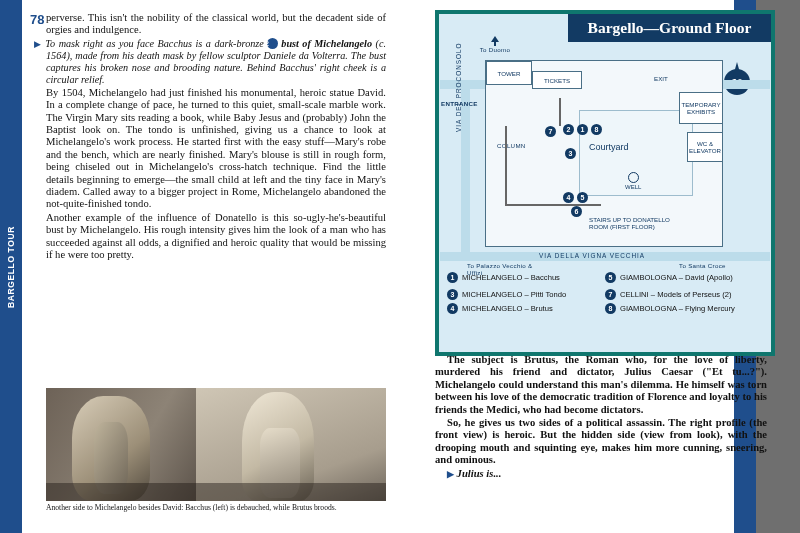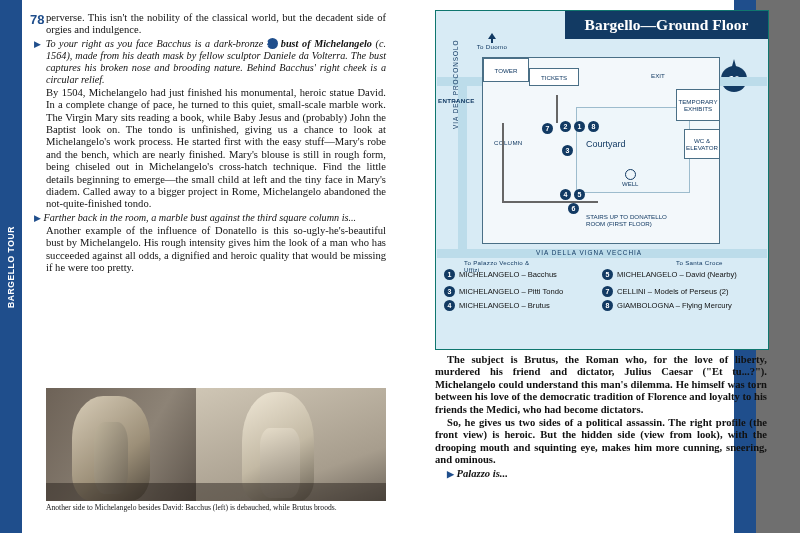--- a/index.html
+++ b/index.html
@@ -39,21 +39,21 @@
   .photo .figL2{position:absolute;left:48px;top:34px;width:34px;height:72px;border-radius:30%;
                background:linear-gradient(120deg,#bfb49c,#6e6557);}
   .photo .figR{position:absolute;left:196px;top:4px;width:72px;height:109px;border-radius:45% 45% 20% 20%;
                background:linear-gradient(150deg,#efe7d6,#c3b9a4 55%,#6b6356);}
   .photo .figR2{position:absolute;left:214px;top:40px;width:40px;height:70px;border-radius:25%;
                background:linear-gradient(160deg,#e6ddca,#8b8274);}
   .photo .shadow{position:absolute;left:0;bottom:0;width:340px;height:18px;background:rgba(30,25,20,.45);}
   .caption{position:absolute;left:46px;top:503px;width:346px;font-size:7.6px;line-height:9px;color:#111;}
 
   
-  .map{position:absolute;left:435px;top:10px;width:332px;height:338px;background:#d8ebf5;border:1px solid #0f766e;}
+  .map{position:absolute;left:435px;top:10px;width:332px;height:338px;background:#d8ebf5;border:4px solid #0f766e;}
   .map-title{position:absolute;left:129px;top:0px;width:203px;height:28px;background:#123a63;color:#fff;
              font-family:"Liberation Serif",serif;font-weight:bold;font-size:15.5px;display:flex;align-items:center;justify-content:center;}
   .court{position:absolute;left:46px;top:46px;width:236px;height:185px;border:1px solid #4a6f86;background:#f3f8fb;}
   .courtyard{position:absolute;left:140px;top:96px;width:112px;height:84px;background:#eef6fa;border:1px solid #9dbccd;}
   .cy-label{position:absolute;left:150px;top:128px;font-family:"Liberation Sans",sans-serif;font-size:9px;color:#123a63;}
   .wellbox{position:absolute;left:186px;top:158px;font-family:"Liberation Sans",sans-serif;font-size:6px;color:#123a63;text-align:center;}
   .well{width:9px;height:9px;border:1px solid #123a63;border-radius:50%;margin:0 auto 1px;}
   .rm{position:absolute;border:1px solid #4a6f86;background:#fff;font-family:"Liberation Sans",sans-serif;
       font-size:6.2px;color:#123a63;text-align:center;display:flex;align-items:center;justify-content:center;line-height:7px;}
   .lbl{position:absolute;font-family:"Liberation Sans",sans-serif;font-size:6.2px;color:#123a63;letter-spacing:.3px;}
@@ -90,29 +90,25 @@
   </div>
 
   <div class="folio folio-left">78</div>
   <div class="folio folio-right">79</div>
 
   <div class="col-left">
     <p>perverse. This isn't the nobility of the classical world, but the decadent side of orgies and indulgence.</p>
 
     <p class="indent-blk">
       <span class="tri">▶</span>
-      <span>To your right as you face Bacchus is a dark-bronze </span><span class="numcirc">2</span><span class="bold">bust of Michelangelo</span><span> (c. 1564), made from his death mask by fellow sculptor Daniele da Volterra. The bust captures his broken nose and brooding nature. Behind Bacchus' right cheek is a circular relief.</span>
+      <span>To mask right as you face Bacchus is a dark-bronze </span><span class="numcirc">2</span><span class="bold">bust of Michelangelo</span><span> (c. 1564), made from his death mask by fellow sculptor Daniele da Volterra. The bust captures his broken nose and brooding nature. Behind Bacchus' right cheek is a circular relief.</span>
     </p>
 
     <p>By 1504, Michelangelo had just finished his monumental, heroic statue David. In a complete change of pace, he turned to this quiet, small-scale marble work. The Virgin Mary sits reading a book, while Baby Jesus and (probably) John the Baptist look on. The tondo is unfinished, giving us a chance to look at Michelangelo's work process. He started first with the easy stuff—Mary's robe and the bench, which are nearly finished. Mary's blouse is still in rough form, being chiseled out in Michelangelo's cross-hatch technique. Find the little details beginning to emerge—the small child at left and the tiny face in Mary's diadem. Called away to a bigger project in Rome, Michelangelo abandoned the not-quite-finished tondo.</p>
 
-    <p class="indent-blk">
-      <span class="tri">▶</span>
-      <span>Farther back in the room, a marble bust against the third square column is...</span>
-    </p>
 
     <p>Another example of the influence of Donatello is this so-ugly-he's-beautiful bust by Michelangelo. His rough intensity gives him the look of a man who has succeeded against all odds, a dignified and heroic quality that would be missing if he were too pretty.</p>
   </div>
 
   <div class="photo">
     <div class="sky"></div>
     <div class="wallL"></div>
     <div class="wallR"></div>
     <div class="figL"></div>
     <div class="figL2"></div>
@@ -187,21 +183,21 @@
     <div class="num" style="left:132px;top:192px;">6</div>
 
     <div class="legend">
       <div class="row">
         <div class="cell">
             <div class="n">1</div>
             <div class="t">MICHELANGELO – Bacchus</div>
           </div>
         <div class="cell">
             <div class="n">5</div>
-            <div class="t">MICHELANGELO – David (Nearby)</div>
+            <div class="t">GIAMBOLOGNA – David (Apollo)</div>
           </div>
       </div>
       <div class="row">
       </div>
       <div class="row">
         <div class="cell">
             <div class="n">3</div>
             <div class="t">MICHELANGELO – Pitti Tondo</div>
           </div>
         <div class="cell">
@@ -220,17 +216,17 @@
           </div>
       </div>
     </div>
   </div>
 
   <div class="col-right">
     <p>The subject is Brutus, the Roman who, for the love of liberty, murdered his friend and dictator, Julius Caesar ("Et tu...?"). Michelangelo could understand this man's dilemma. He himself was torn between his love of the democratic tradition of Florence and loyalty to his friends the Medici, who had become dictators.</p>
     <p>So, he gives us two sides of a political assassin. The right profile (the front view) is heroic. But the hidden side (view from look), with the drooping mouth and squinting eye, makes him more cunning, sneering, and ominous.</p>
     <p class="nearby">
       <span class="tri">▶</span>
-      <span>Palazzo is...</span>
+      <span>Julius is...</span>
     </p>
   </div>
 
 </div>
 
 </body></html>

